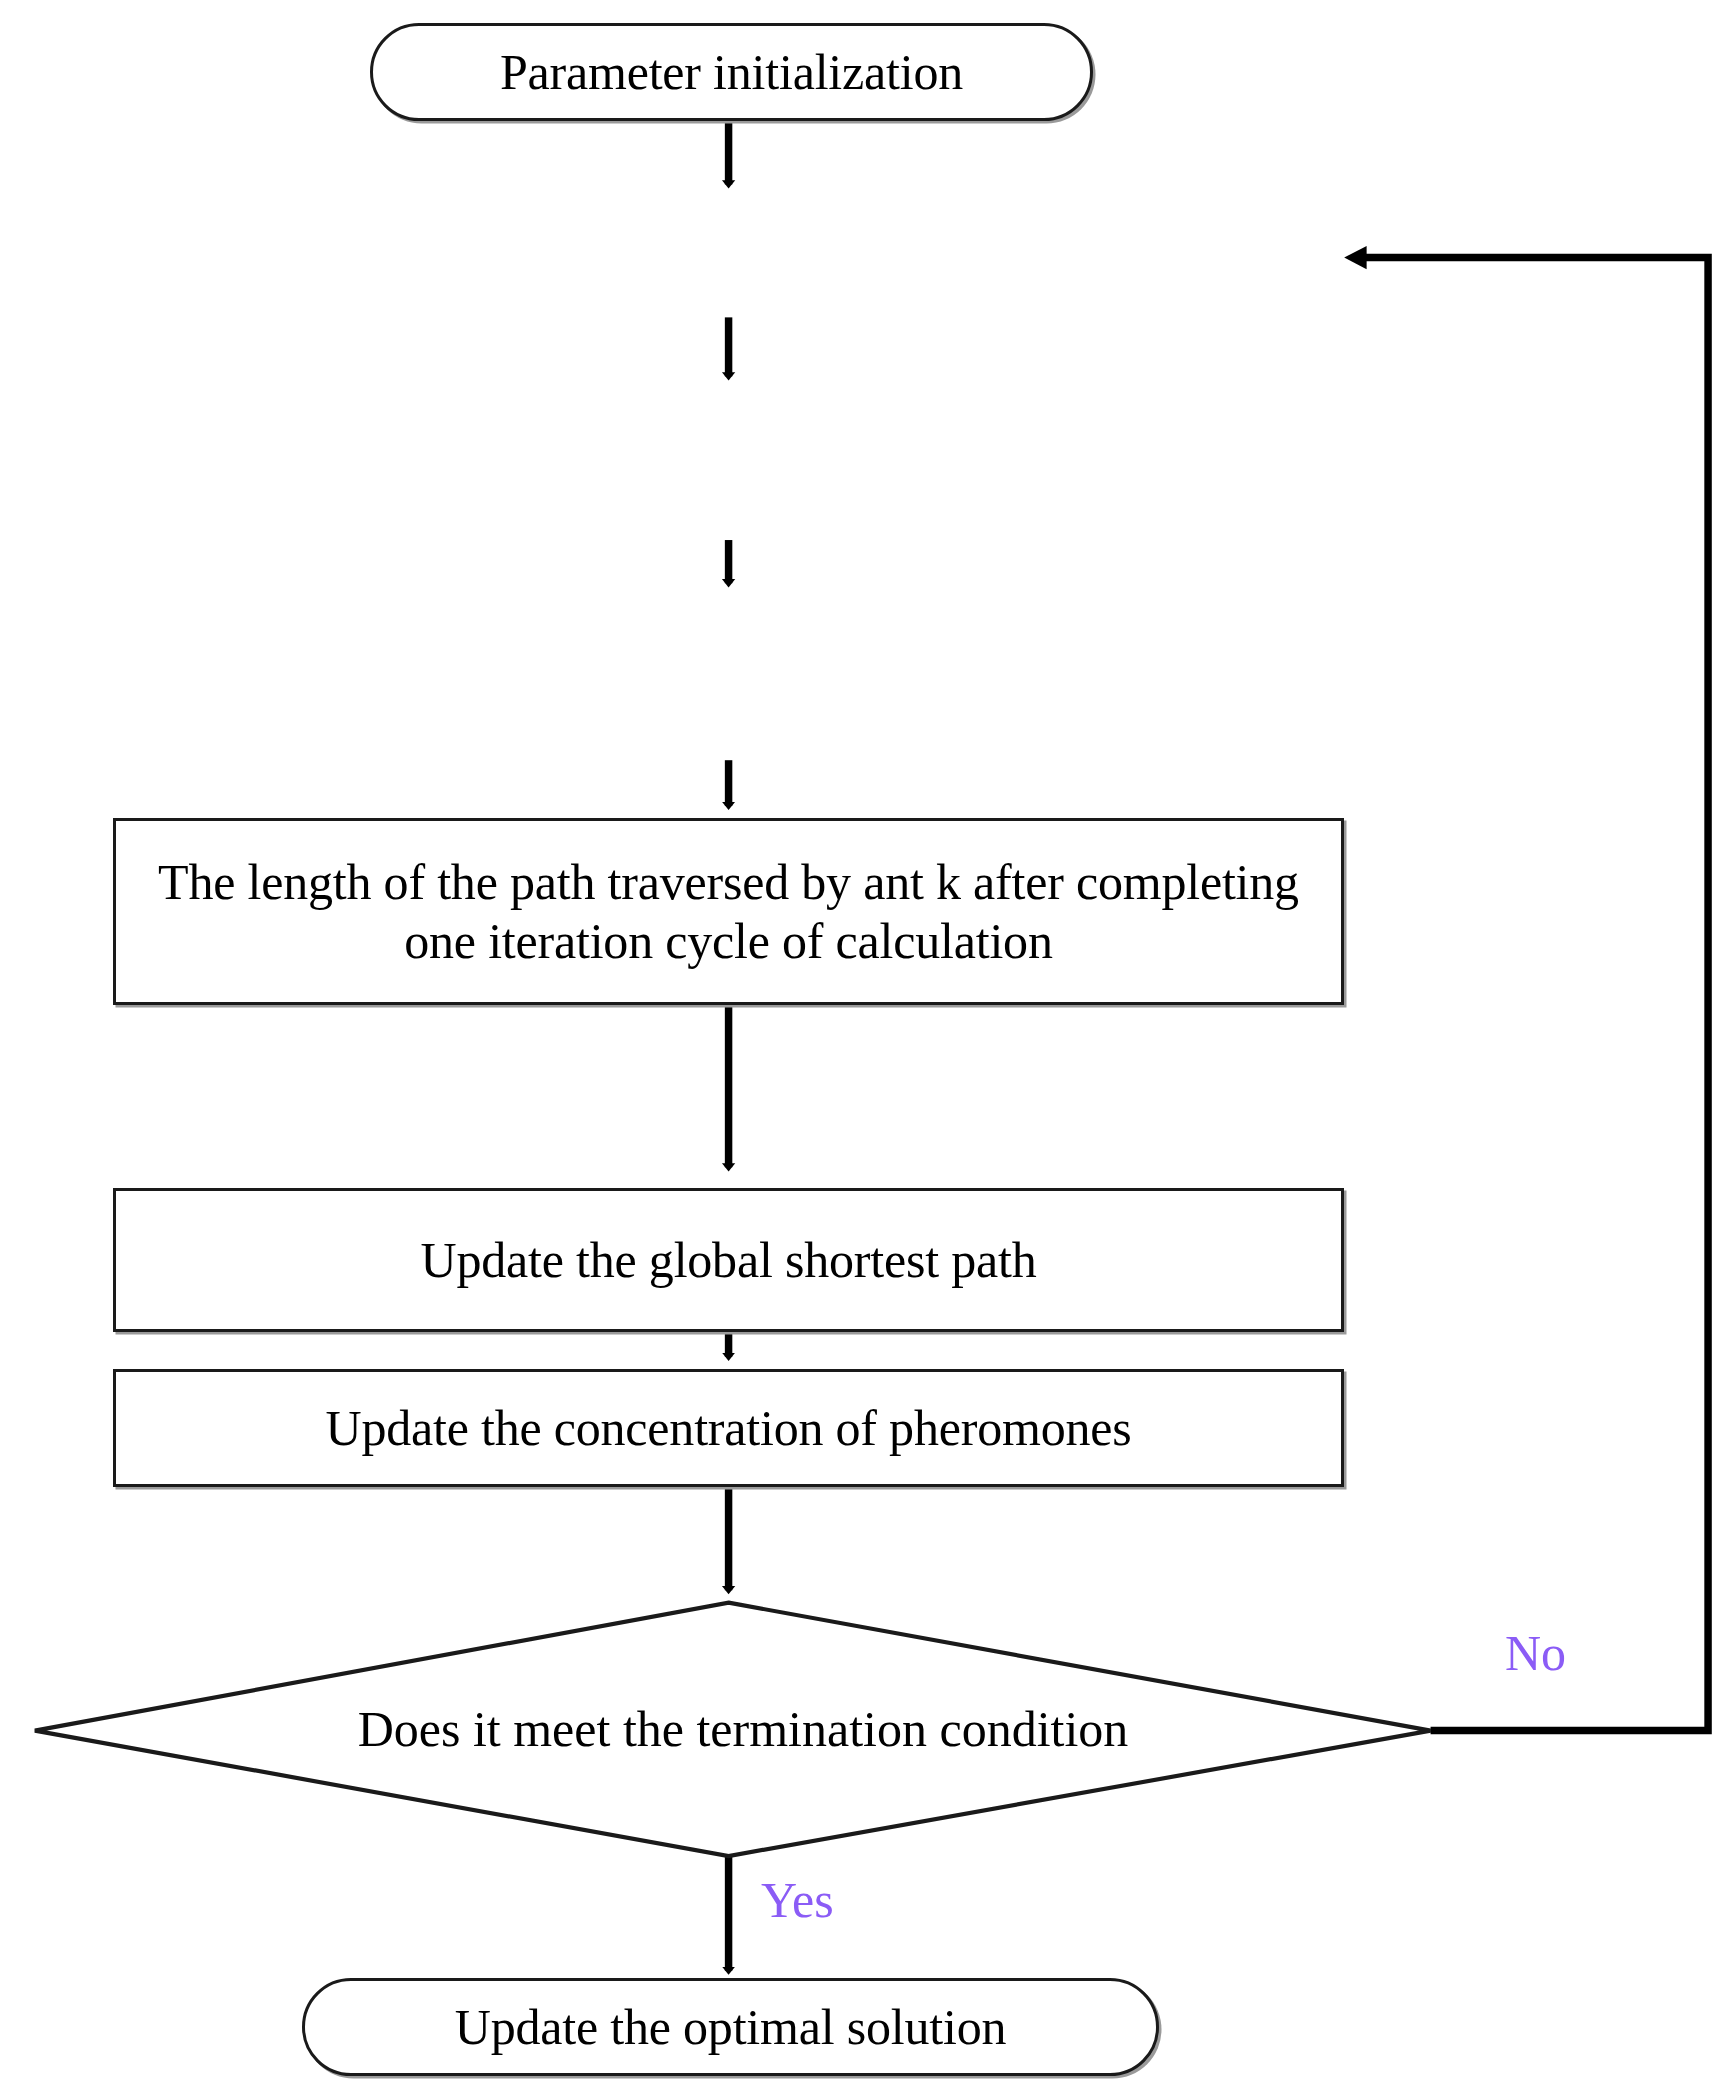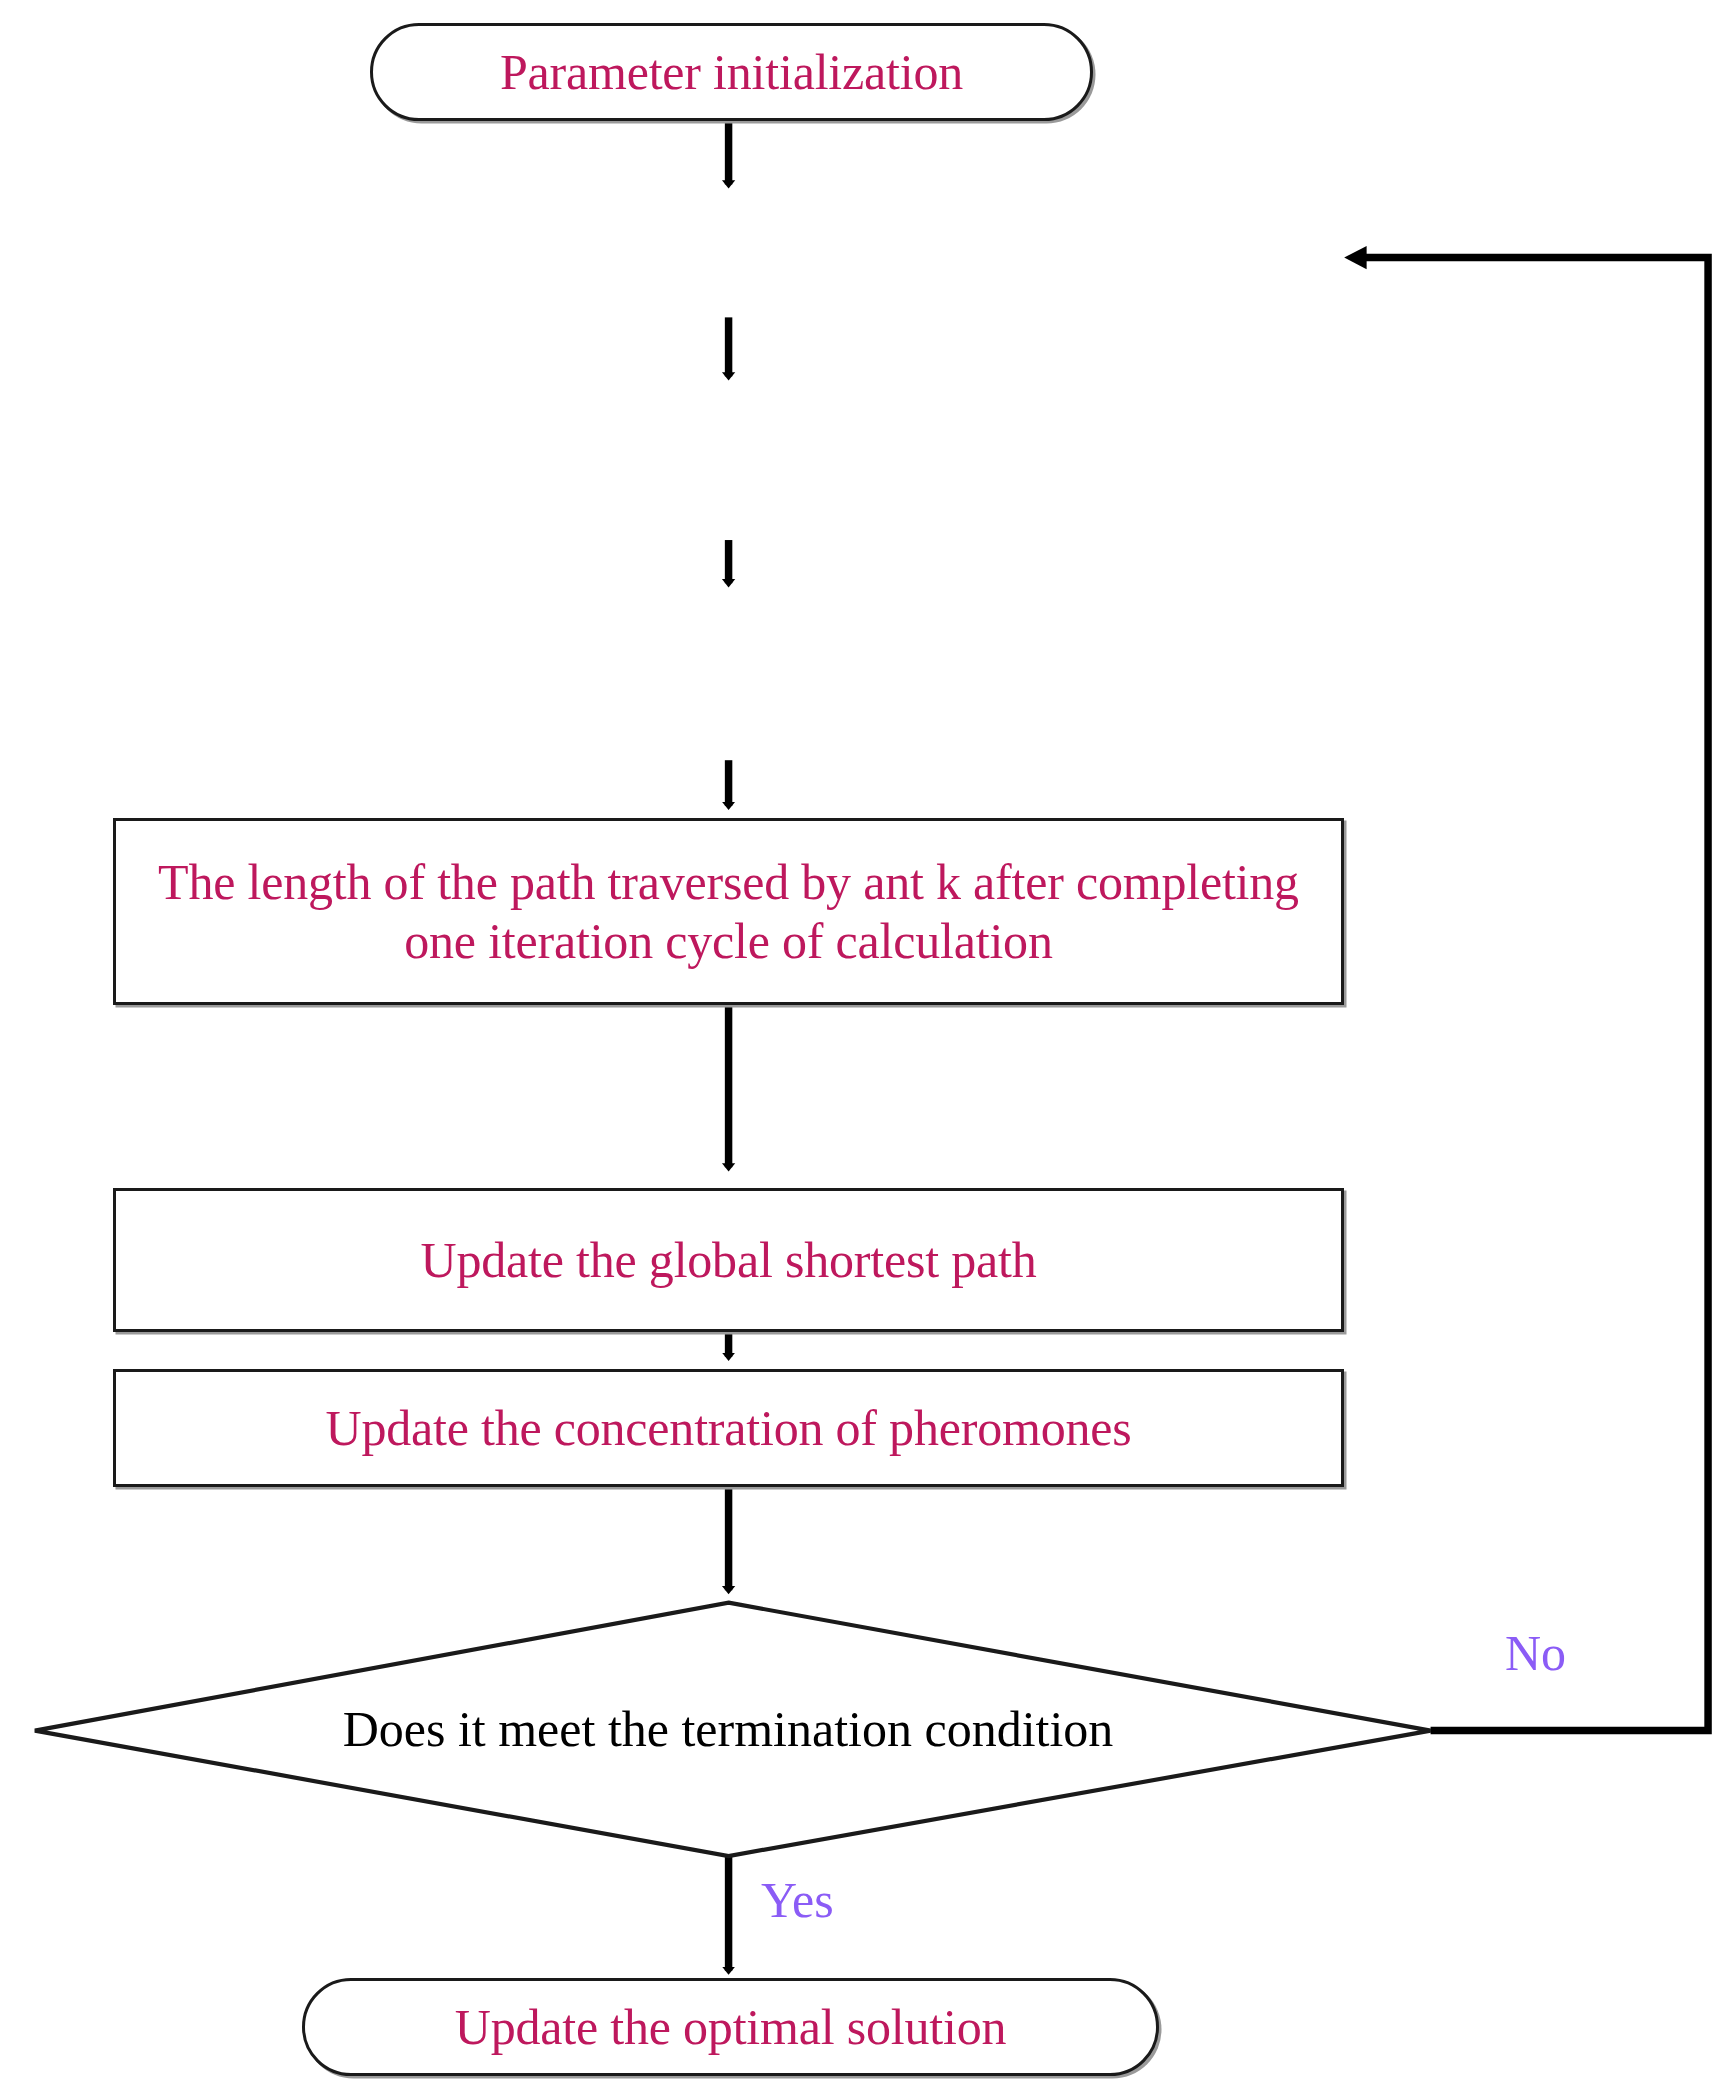--- a/index.html
+++ b/index.html
@@ -26,21 +26,21 @@
     height: 2097px;
     pointer-events: none;
   }
   .node {
     position: absolute;
     box-sizing: border-box;
     display: flex;
     align-items: center;
     justify-content: center;
     text-align: center;
-    color: #be185d;
+    color: #000000;
     background: #ffffff;
   }
   .node .nodetext {
     display: block;
     width: 100%;
     padding: 0 11.6px;
     line-height: 1.18;
     font-size: 50px;
     letter-spacing: -0.2px;
   }
@@ -122,21 +122,21 @@
   </div>
 
   <div class="node rect" style="left:113px; top:1180px; width:1231px; height:144px;margin-top:8px;">
     <span class="nodetext">Update the global shortest path</span>
   </div>
 
   <div class="node rect" style="left:113px; top:1369px; width:1231px; height:118px;">
     <span class="nodetext">Update the concentration of pheromones</span>
   </div>
 
-  <div class="diamond-wrap" style="left:30px; top:1602px; width:1396px; height:253px;">
+  <div class="diamond-wrap" style="left:45px; top:1602px; width:1396px; height:253px;">
     <div class="diamond-label">Does it meet the termination condition</div>
   </div>
 
   <div class="node terminator" style="left:302px; top:1978px; width:857px; height:98px;">
     <span class="nodetext">Update the optimal solution</span>
   </div>
 
   <div class="edge-label" style="left:1505px; top:1624px;">No</div>
 
   <div class="edge-label" style="left:761px; top:1871px;">Yes</div>

